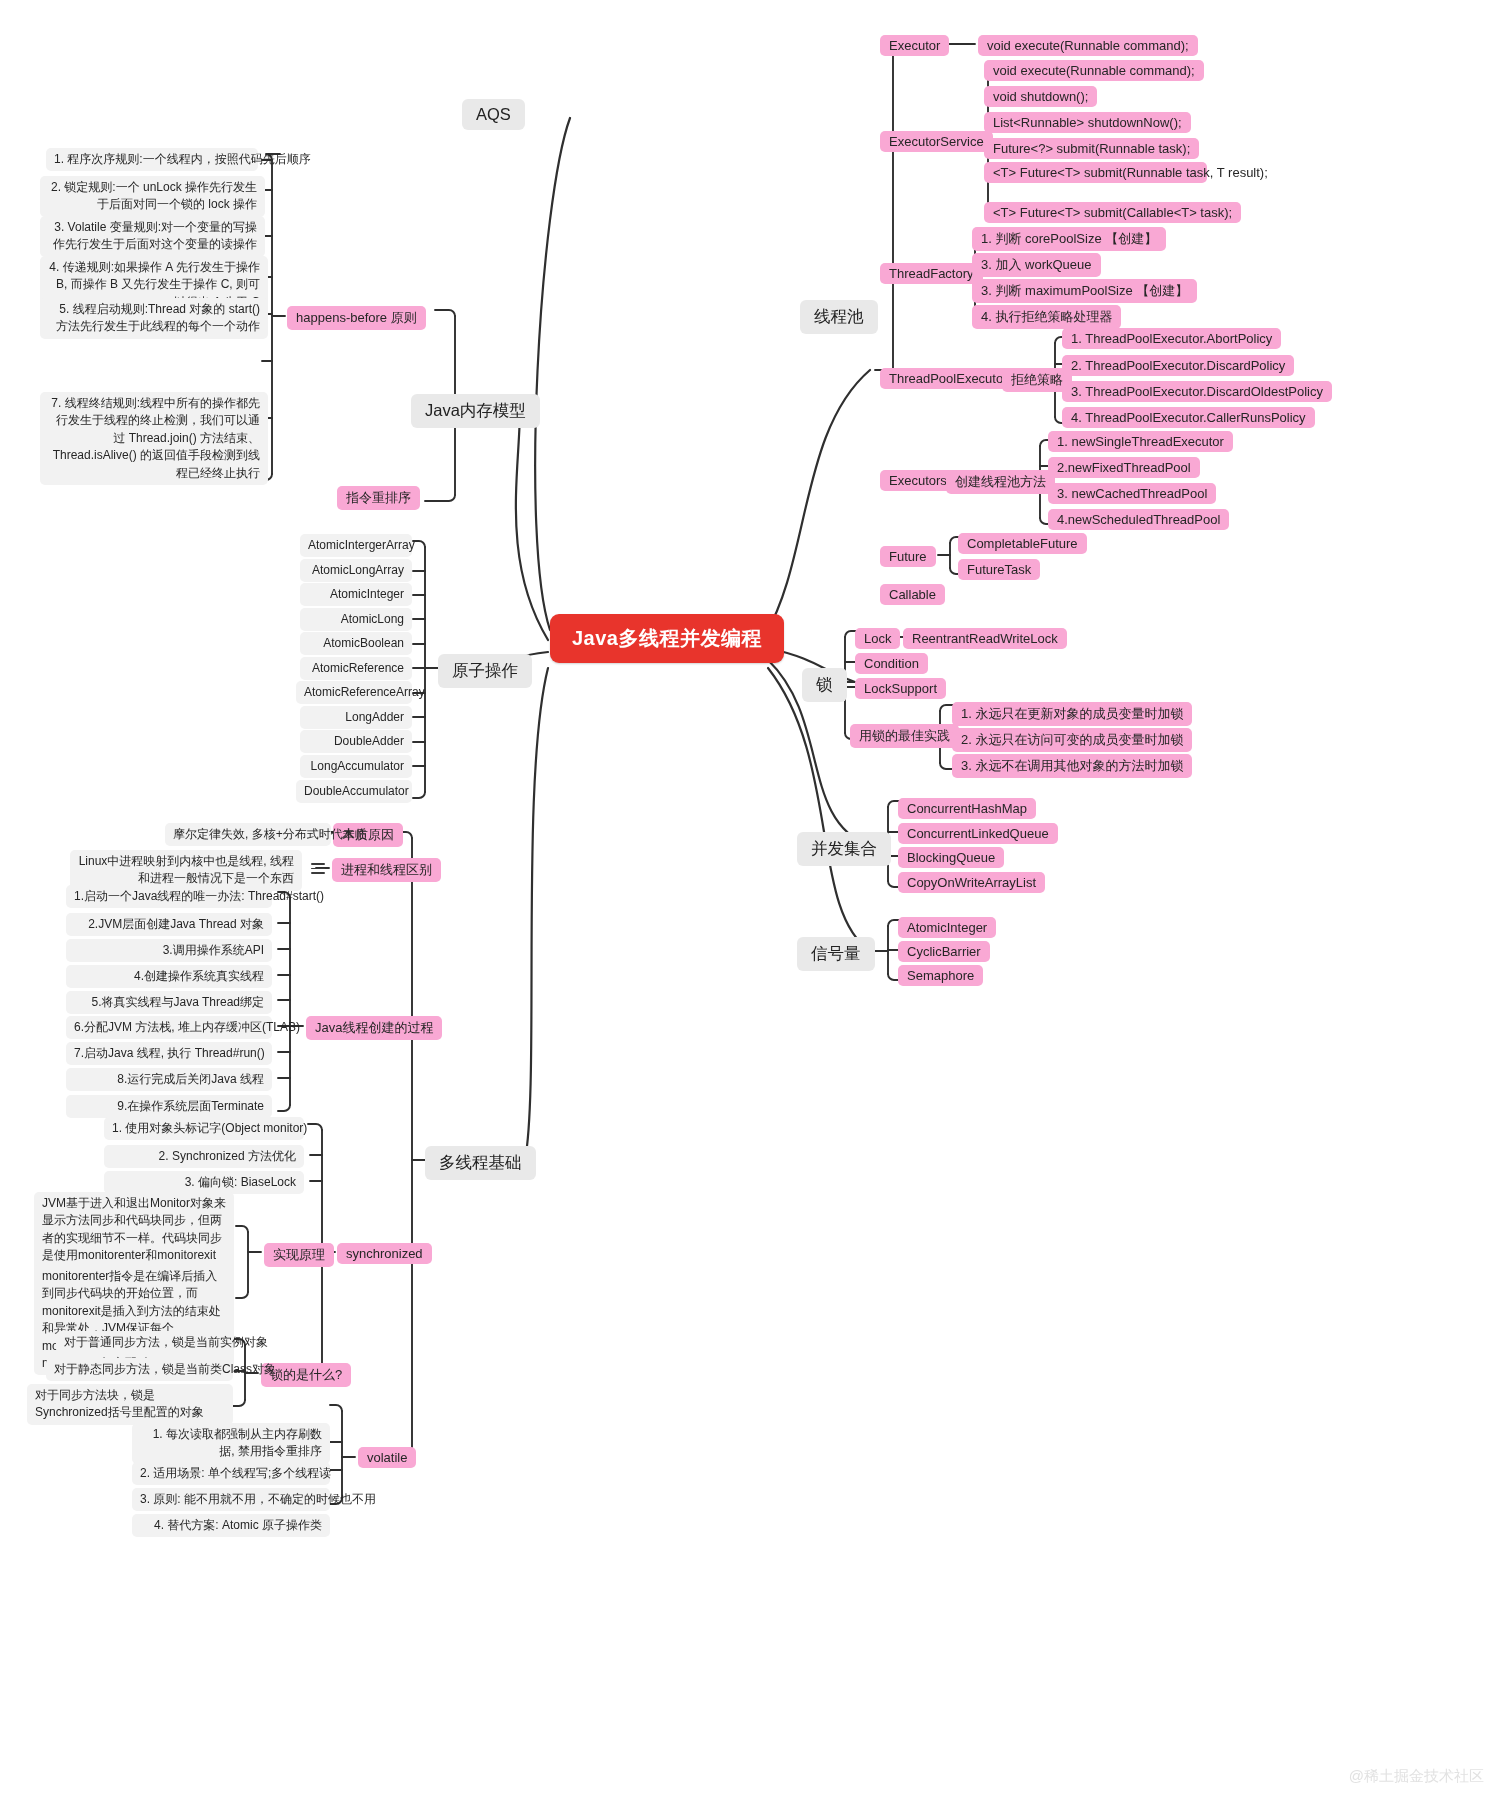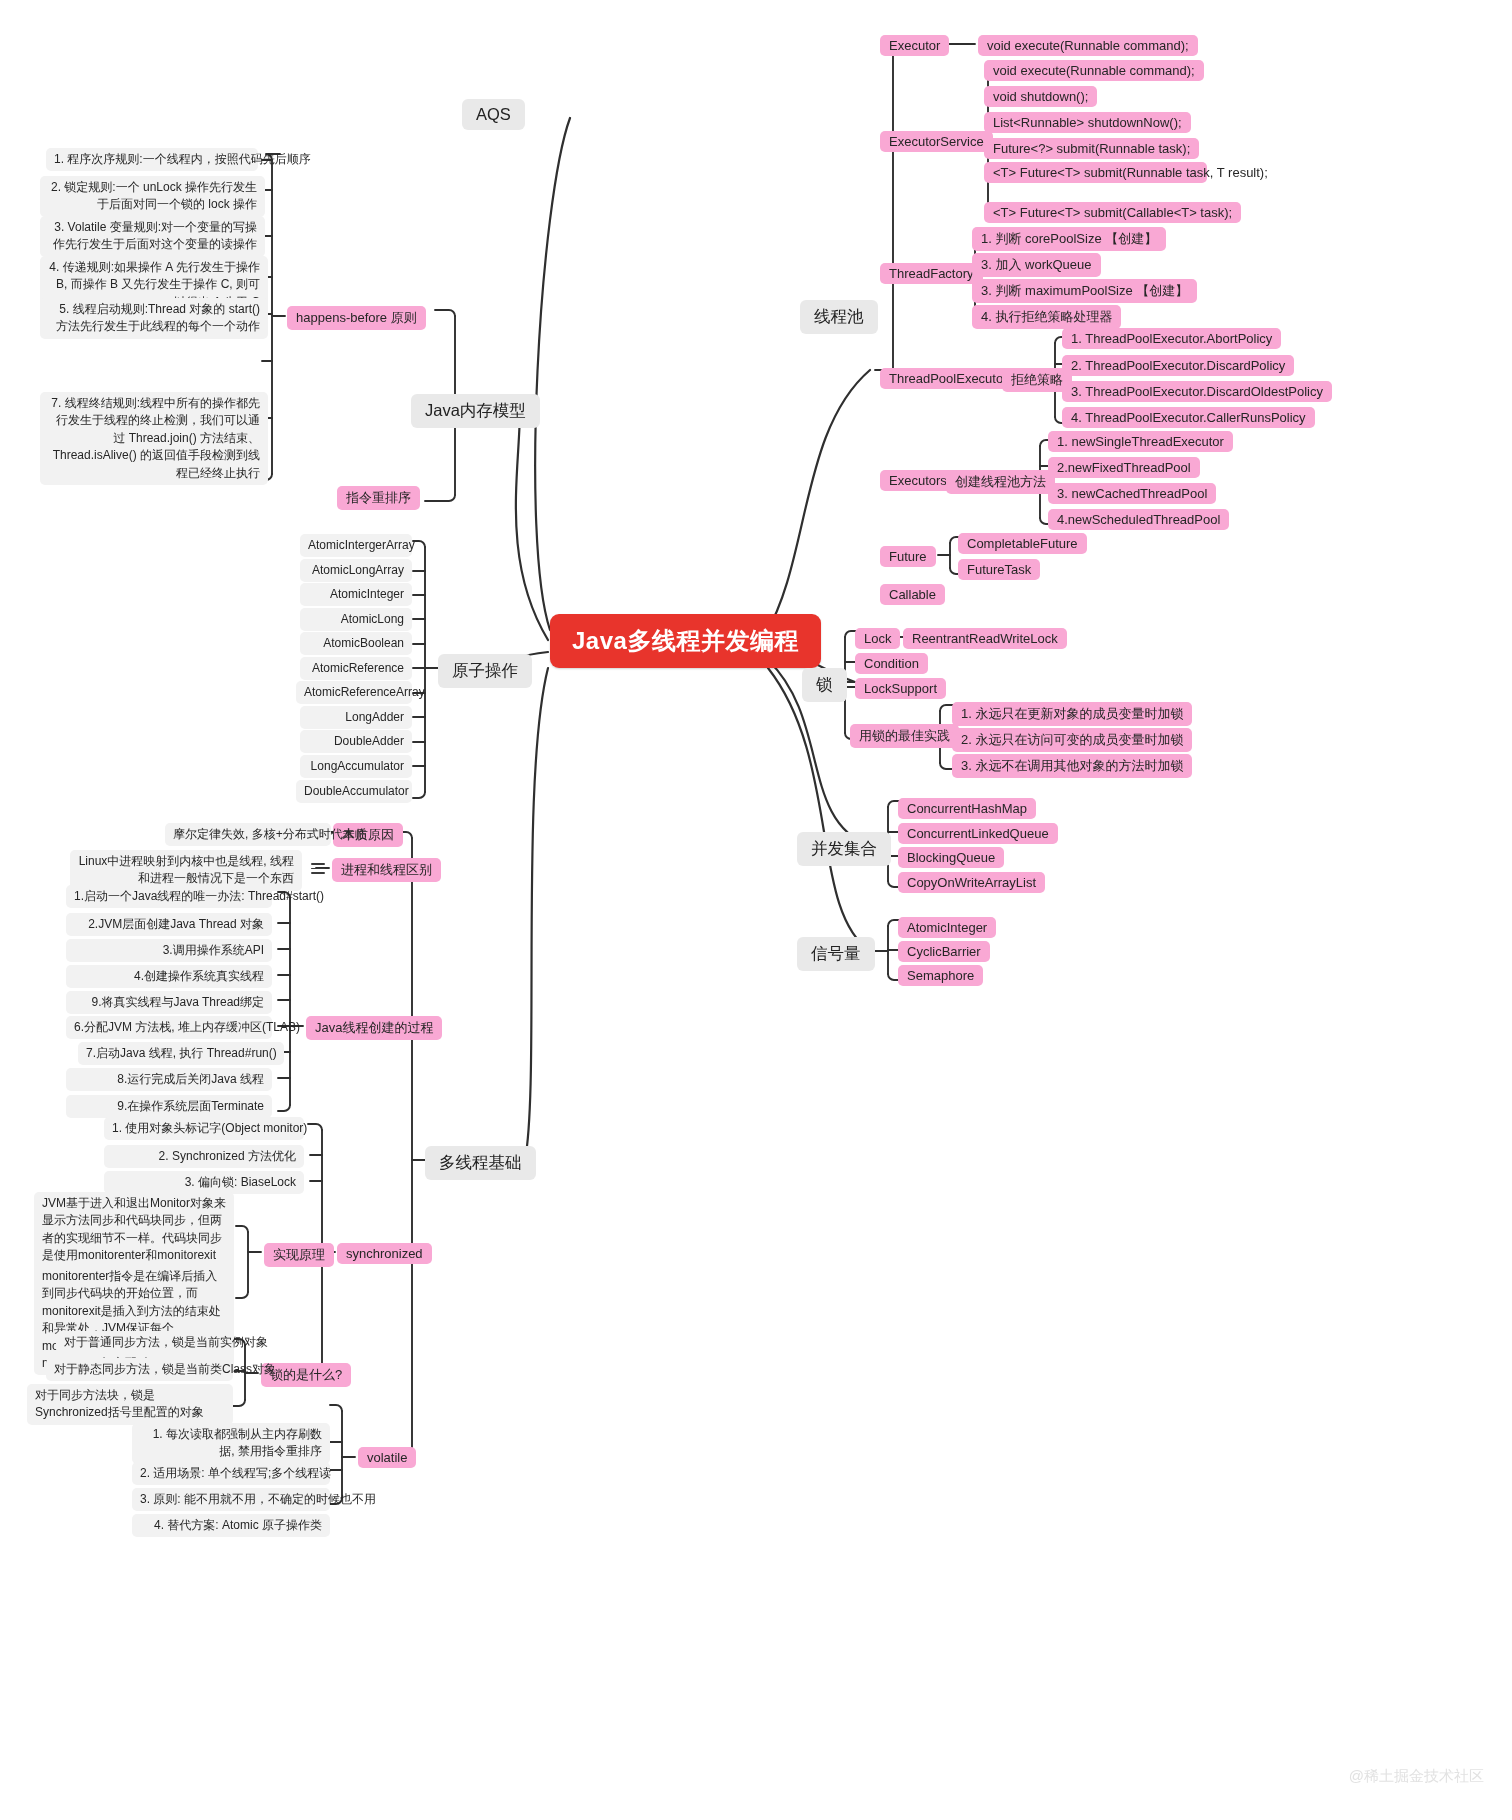--- a/index.html
+++ b/index.html
@@ -40,21 +40,21 @@
   }
   .node.wrap { white-space: normal; }
   
   .ra { text-align: right; }
   .la { text-align: left; }
 
   .root {
     position: absolute;
     background: #e8342c;
     color: #ffffff;
-    font-size: 24px;
+    font-size: 20px;
     font-weight: bold;
     border-radius: 9px;
     padding: 11px 22px;
     letter-spacing: 0.5px;
     white-space: nowrap;
     box-shadow: 0 1px 2px rgba(0,0,0,0.18);
   }
   .branch {
     position: absolute;
     background: #e9e9e9;
@@ -373,23 +373,23 @@
       <i></i>
       <i></i>
   </div>
   <div class="node wrap ra" style="left:70px; top:850px; width:232px;">Linux中进程映射到内核中也是线程, 线程和进程一般情况下是一个东西</div>
 
   <div class="sub" style="left:306px; top:1016px;">Java线程创建的过程</div>
   <div class="node ra" style="left:66px; top:885px; width:206px;">1.启动一个Java线程的唯一办法: Thread#start()</div>
   <div class="node ra" style="left:66px; top:913px; width:206px;">2.JVM层面创建Java Thread 对象</div>
   <div class="node ra" style="left:66px; top:939px; width:206px;">3.调用操作系统API</div>
   <div class="node ra" style="left:66px; top:965px; width:206px;">4.创建操作系统真实线程</div>
-  <div class="node ra" style="left:66px; top:991px; width:206px;">9.将真实线程与Java Thread绑定</div>
+  <div class="node ra" style="left:66px; top:991px; width:206px;">5.将真实线程与Java Thread绑定</div>
   <div class="node ra" style="left:66px; top:1016px; width:206px;">6.分配JVM 方法栈, 堆上内存缓冲区(TLAB)</div>
-  <div class="node ra" style="left:66px; top:1042px; width:206px;margin-left:12px;">7.启动Java 线程, 执行 Thread#run()</div>
+  <div class="node ra" style="left:66px; top:1042px; width:206px;">7.启动Java 线程, 执行 Thread#run()</div>
   <div class="node ra" style="left:66px; top:1068px; width:206px;">8.运行完成后关闭Java 线程</div>
   <div class="node ra" style="left:66px; top:1095px; width:206px;">9.在操作系统层面Terminate</div>
 
   <div class="sub" style="left:337px; top:1243px;">synchronized</div>
   <div class="node ra" style="left:104px; top:1117px; width:200px;">1. 使用对象头标记字(Object monitor)</div>
   <div class="node ra" style="left:104px; top:1145px; width:200px;">2. Synchronized 方法优化</div>
   <div class="node ra" style="left:104px; top:1171px; width:200px;">3. 偏向锁: BiaseLock</div>
 
   <div class="sub" style="left:264px; top:1243px;">实现原理</div>
   <div class="node wrap la" style="left:34px; top:1192px; width:200px;">JVM基于进入和退出Monitor对象来显示方法同步和代码块同步，但两者的实现细节不一样。代码块同步是使用monitorenter和monitorexit指令实现的，而方法同步是使用另外一种方式实现的。</div>

